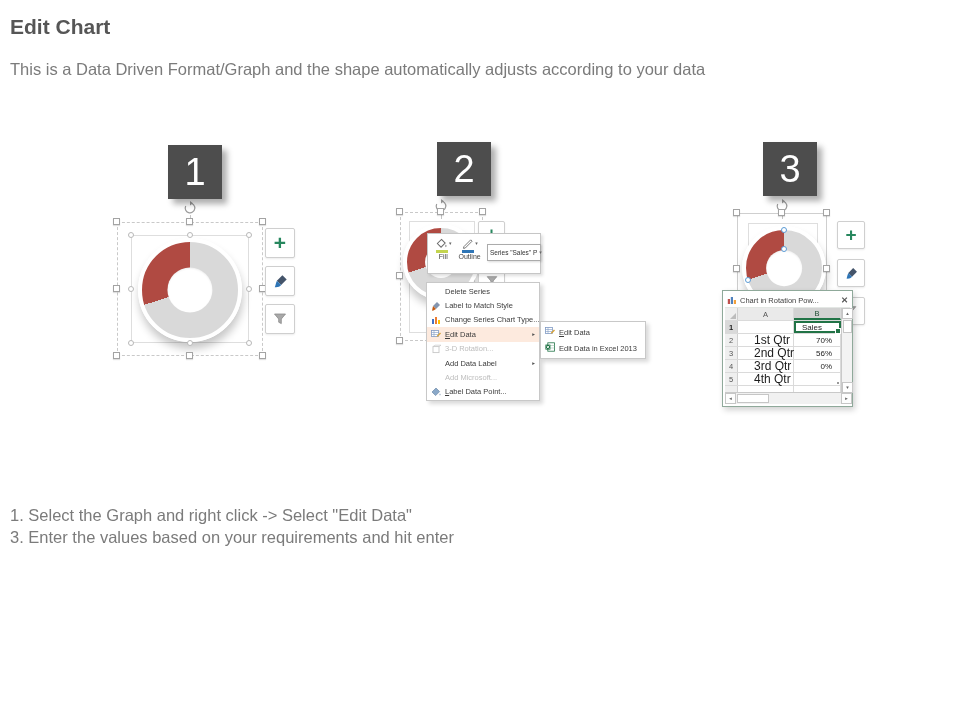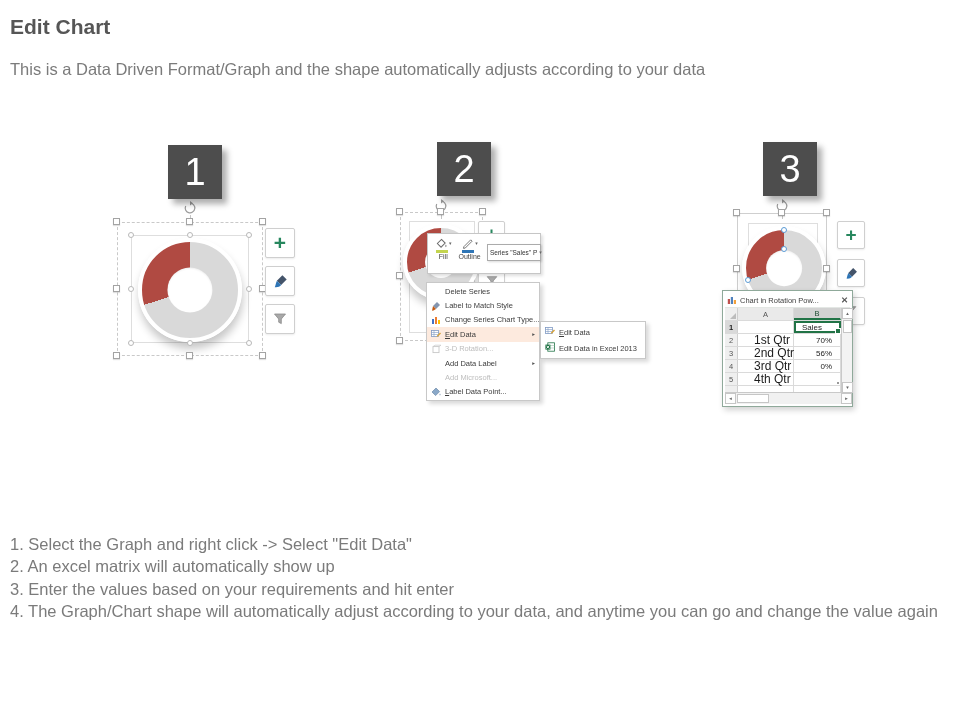--- a/index.html
+++ b/index.html
@@ -105,21 +105,21 @@
   .vthumb { width:9px; height:13px; background:#fff; border:1px solid #c6c6c6; margin:1px auto 0; }
   .hs { height:12px; width:127px; display:flex; align-items:center; background:#f1f1f1;
         border-top:1px solid #c9c9c9; font-size:4.5px; color:#666; }
   .hsb { width:11px; height:11px; background:#fdfdfd; border:1px solid #c6c6c6; display:flex;
          align-items:center; justify-content:center; flex:0 0 11px; }
   .hthumb { width:32px; height:9px; background:#fff; border:1px solid #c6c6c6; margin-left:1px; }
   .htrack { flex:1; }
 
   
   .instructions { position:absolute; left:10px; top:504px; width:938px; font-size:16.5px;
-                  line-height:22.4px; color:#7b7b7b;margin-top:29px; }
+                  line-height:22.4px; color:#7b7b7b; }
 </style>
 </head>
 <body>
 
 <div>
 
   <div class="title">Edit Chart</div>
   <div class="subtitle">This is a Data Driven Format/Graph and the shape automatically adjusts according to your data</div>
 
   <div class="badge" style="left:168px;top:145px;">
@@ -428,18 +428,16 @@
         <div class="htrack"></div>
         <div class="hsb">
             <span>►</span>
           </div>
       </div>
     </div>
   </div>
 
   <div class="instructions">
     <div>1. Select the Graph and right click -&gt; Select "Edit Data"</div>
-    <div>2. An excel matrix will automatically show up</div>
     <div>3. Enter the values based on your requirements and hit enter</div>
-    <div>4. The Graph/Chart shape will automatically adjust according to your data, and anytime you can go and change the value again</div>
   </div>
 
 </div>
 
 </body></html>

